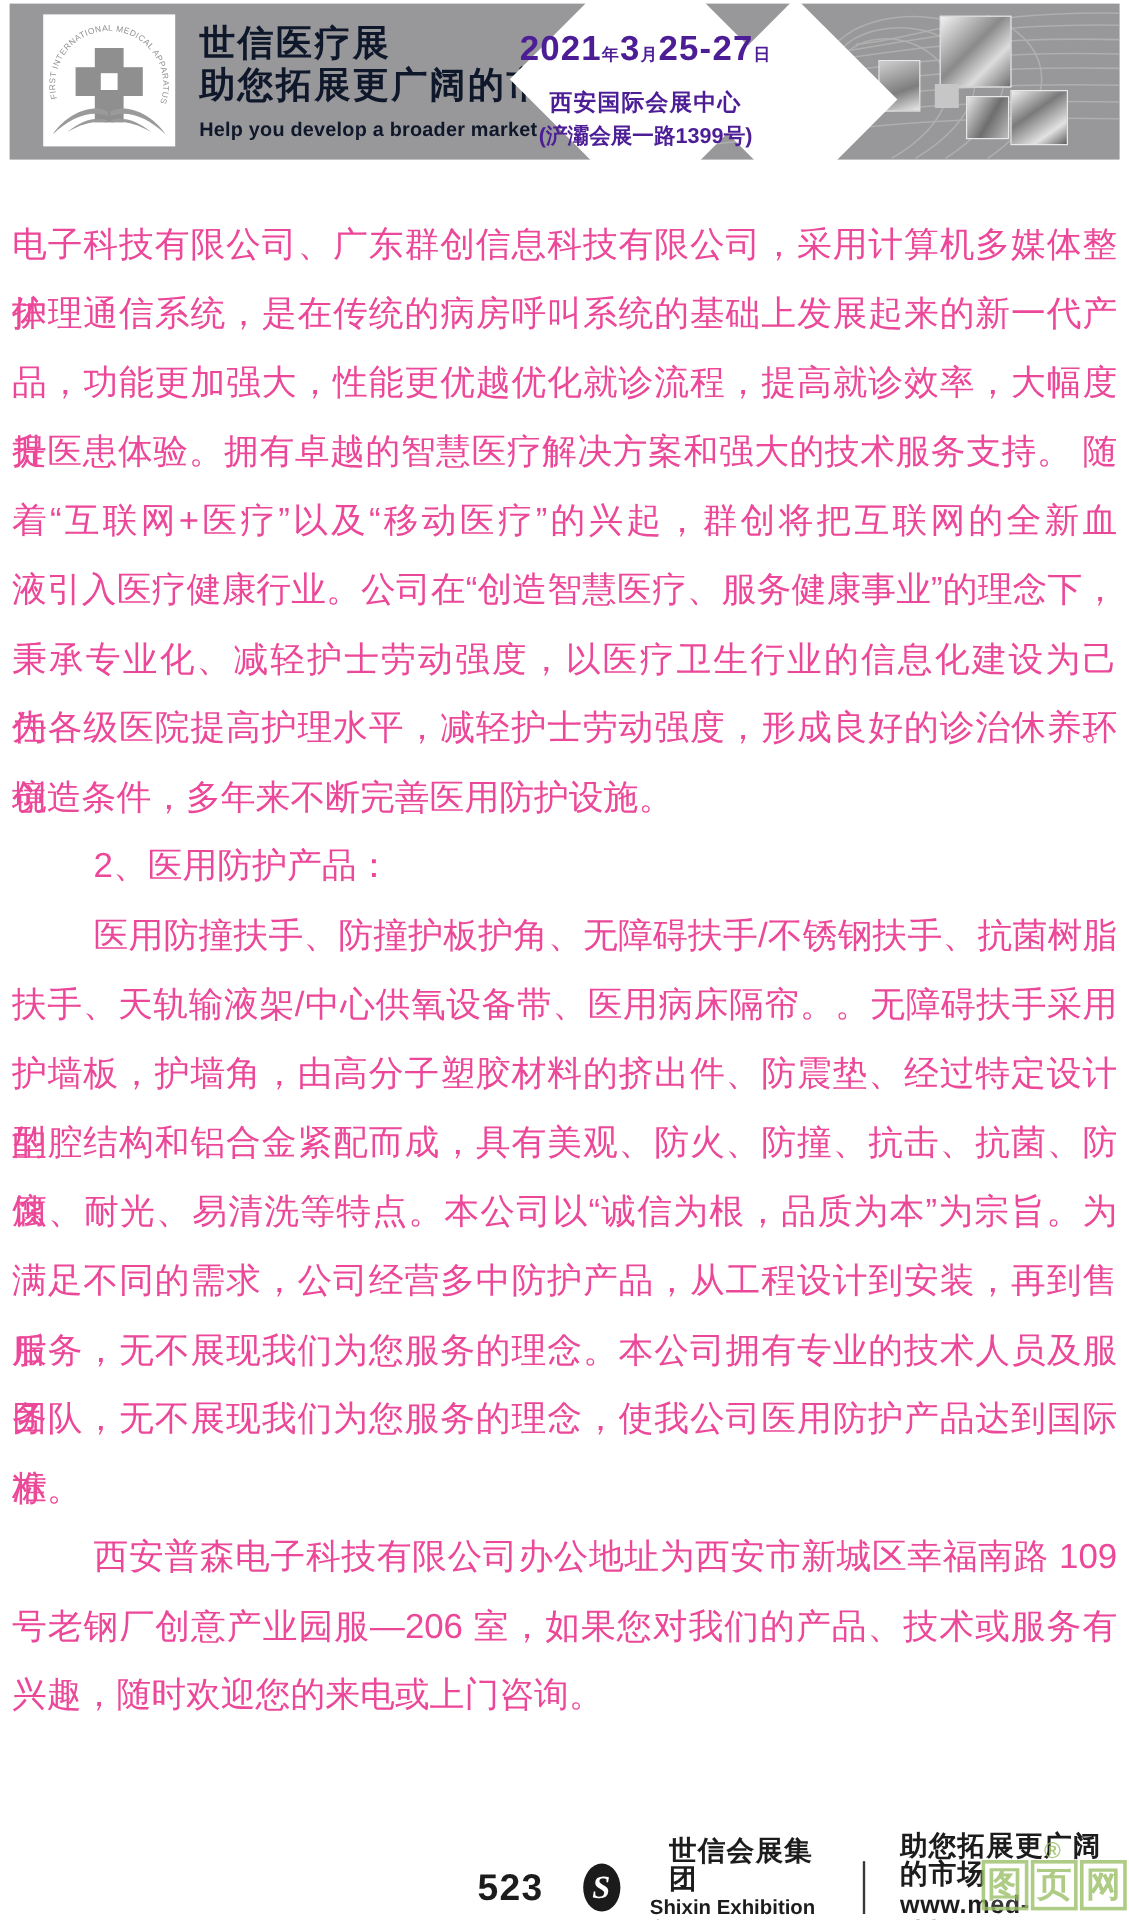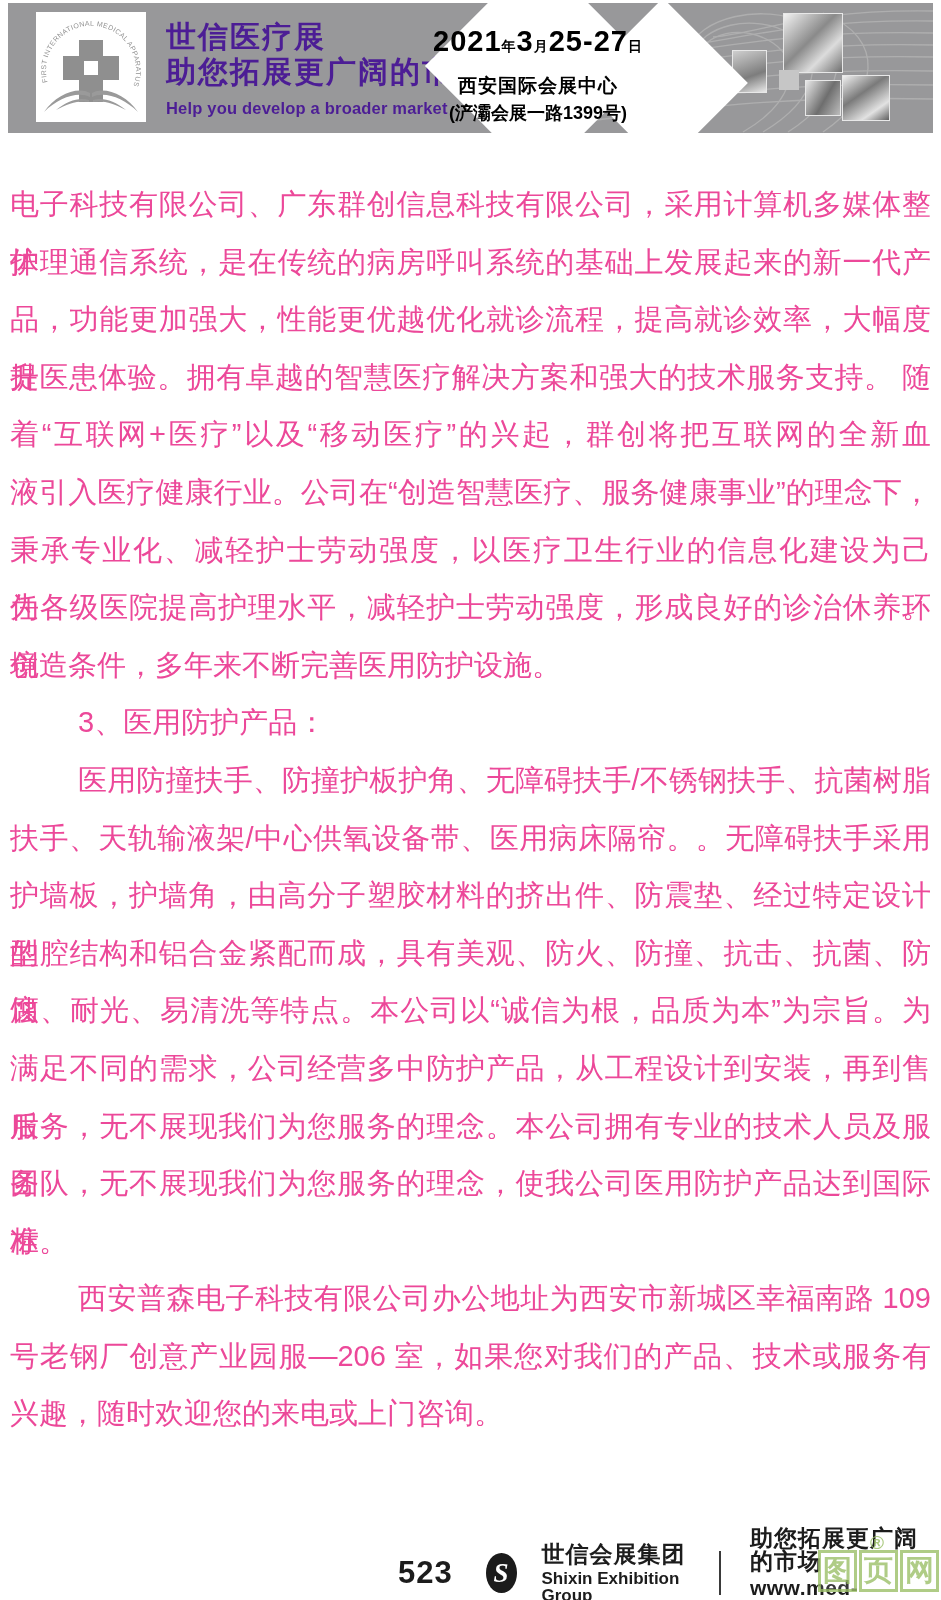--- a/index.html
+++ b/index.html
@@ -13,47 +13,47 @@
   .decor{position:absolute;right:0;top:0;}
   .photo{position:absolute;border:1px solid #e8e8e8;}
   .ph1{left:775px;top:10px;width:58px;height:58px;background:linear-gradient(135deg,#f2f2f2 0%,#8a8a8a 45%,#dcdcdc 70%,#6f6f6f 100%);}
   .ph2{left:724px;top:47px;width:33px;height:41px;background:linear-gradient(160deg,#cfcfcf 0%,#7d7d7d 60%,#e9e9e9 100%);}
   .ph3{left:771px;top:67px;width:20px;height:20px;background:#c6c6c6;border:none;}
   .ph4{left:797px;top:77px;width:34px;height:34px;background:linear-gradient(120deg,#e8e8e8 0%,#6e6e6e 55%,#bdbdbd 100%);}
   .ph5{left:834px;top:72px;width:46px;height:44px;background:linear-gradient(145deg,#f0f0f0 0%,#7a7a7a 40%,#e2e2e2 75%,#5f5f5f 100%);}
 
   .logo-box{position:absolute;left:28px;top:9px;width:110px;height:110px;background:#ffffff;}
 
-  .hdr-titles{position:absolute;left:158px;top:16px;color:#4c1d95;}
+  .hdr-titles{position:absolute;left:158px;top:16px;color:#0f172a;}
   .hdr-cn{font-size:30px;font-weight:bold;line-height:35px;letter-spacing:2px;}
   .hdr-en{font-size:16.5px;font-weight:bold;line-height:20px;margin-top:9px;letter-spacing:0.2px;}
 
   .diamond{position:absolute;background:#ffffff;transform:rotate(45deg);}
   .dia-main{left:450px;top:-17px;width:160px;height:160px;}
   .dia-side{left:595px;top:20px;width:120px;height:120px;}
-  .badge-text{position:absolute;left:425px;top:22px;width:210px;text-align:center;color:#000000;z-index:3;}
+  .badge-text{position:absolute;left:425px;top:22px;width:210px;text-align:center;color:#4c1d95;z-index:3;}
   .badge-date{font-size:29px;font-weight:600;letter-spacing:1px;white-space:nowrap;}
   .badge-unit{font-size:14px;font-weight:600;}
   .badge-venue{font-size:19px;font-weight:bold;margin-top:15px;letter-spacing:1px;}
   .badge-addr{font-size:18px;font-weight:bold;margin-top:2px;white-space:nowrap;}
 
   
   .doc{position:absolute;left:10px;top:176px;width:921px;color:#ec4899;}
   .bline{font-size:29px;line-height:57.6px;height:57.6px;white-space:nowrap;}
   .bline.just{white-space:normal;text-align:justify;text-align-last:justify;}
   .bline.indent{padding-left:68px;}
 
   
   .footer{position:absolute;left:398px;top:1548px;height:50px;display:flex;align-items:center;color:#1c1c1c;gap:17px;}
   .pagenum{font-size:31px;font-weight:bold;letter-spacing:1px;}
   .flogo{width:40px;height:40px;border-radius:50%;background:#1b1b1b;color:#fff;display:flex;
          align-items:center;justify-content:center;font-size:27px;font-weight:bold;font-style:italic;
          margin-left:16px;margin-right:8px;font-family:"Liberation Serif","DejaVu Serif",serif;}
   .fgroup{line-height:1;}
-  .fgroup-cn{font-size:23px;font-weight:bold;letter-spacing:1px;}
+  .fgroup-cn{font-size:23px;font-weight:bold;letter-spacing:1px;margin-left:16px;}
   .fgroup-en{font-size:17px;font-weight:bold;margin-top:4px;}
   .fdiv{width:2px;height:44px;background:#3a3a3a;margin:0 12px;}
   .fslogan{line-height:1;}
   .fslogan-cn{font-size:23px;font-weight:bold;letter-spacing:1px;}
   .fslogan-url{font-size:21px;font-weight:bold;margin-top:4px;letter-spacing:0.5px;}
 
   
   .watermark{position:absolute;left:818px;top:1550px;display:flex;gap:2px;opacity:0.8;z-index:5;}
   .wm-box{width:33px;height:36px;border:3px solid #9cc069;color:#9cc069;font-size:29px;font-weight:bold;
           display:flex;align-items:center;justify-content:center;background:rgba(255,255,255,0.15);}
@@ -138,21 +138,21 @@
     <div>
         <div class="bline just">电子科技有限公司、广东群创信息科技有限公司，采用计算机多媒体整体</div>
         <div class="bline just">护理通信系统，是在传统的病房呼叫系统的基础上发展起来的新一代产</div>
         <div class="bline just">品，功能更加强大，性能更优越优化就诊流程，提高就诊效率，大幅度提</div>
         <div class="bline just">升医患体验。拥有卓越的智慧医疗解决方案和强大的技术服务支持。 随</div>
         <div class="bline just">着“互联网+医疗”以及“移动医疗”的兴起，群创将把互联网的全新血</div>
         <div class="bline just">液引入医疗健康行业。公司在“创造智慧医疗、服务健康事业”的理念下，</div>
         <div class="bline just">秉承专业化、减轻护士劳动强度，以医疗卫生行业的信息化建设为己任。</div>
         <div class="bline just">为各级医院提高护理水平，减轻护士劳动强度，形成良好的诊治休养环境</div>
         <div class="bline">创造条件，多年来不断完善医用防护设施。</div>
-        <div class="bline indent">3、医用防护产品：</div>
+        <div class="bline indent">2、医用防护产品：</div>
         <div class="bline indent just">医用防撞扶手、防撞护板护角、无障碍扶手/不锈钢扶手、抗菌树脂</div>
         <div class="bline just">扶手、天轨输液架/中心供氧设备带、医用病床隔帘。。无障碍扶手采用</div>
         <div class="bline just">护墙板，护墙角，由高分子塑胶材料的挤出件、防震垫、经过特定设计的</div>
         <div class="bline just">型腔结构和铝合金紧配而成，具有美观、防火、防撞、抗击、抗菌、防腐</div>
         <div class="bline just">蚀、耐光、易清洗等特点。本公司以“诚信为根，品质为本”为宗旨。为</div>
         <div class="bline just">满足不同的需求，公司经营多中防护产品，从工程设计到安装，再到售后</div>
         <div class="bline just">服务，无不展现我们为您服务的理念。本公司拥有专业的技术人员及服务</div>
         <div class="bline just">团队，无不展现我们为您服务的理念，使我公司医用防护产品达到国际标</div>
         <div class="bline">准。</div>
         <div class="bline indent just">西安普森电子科技有限公司办公地址为西安市新城区幸福南路 109</div>

